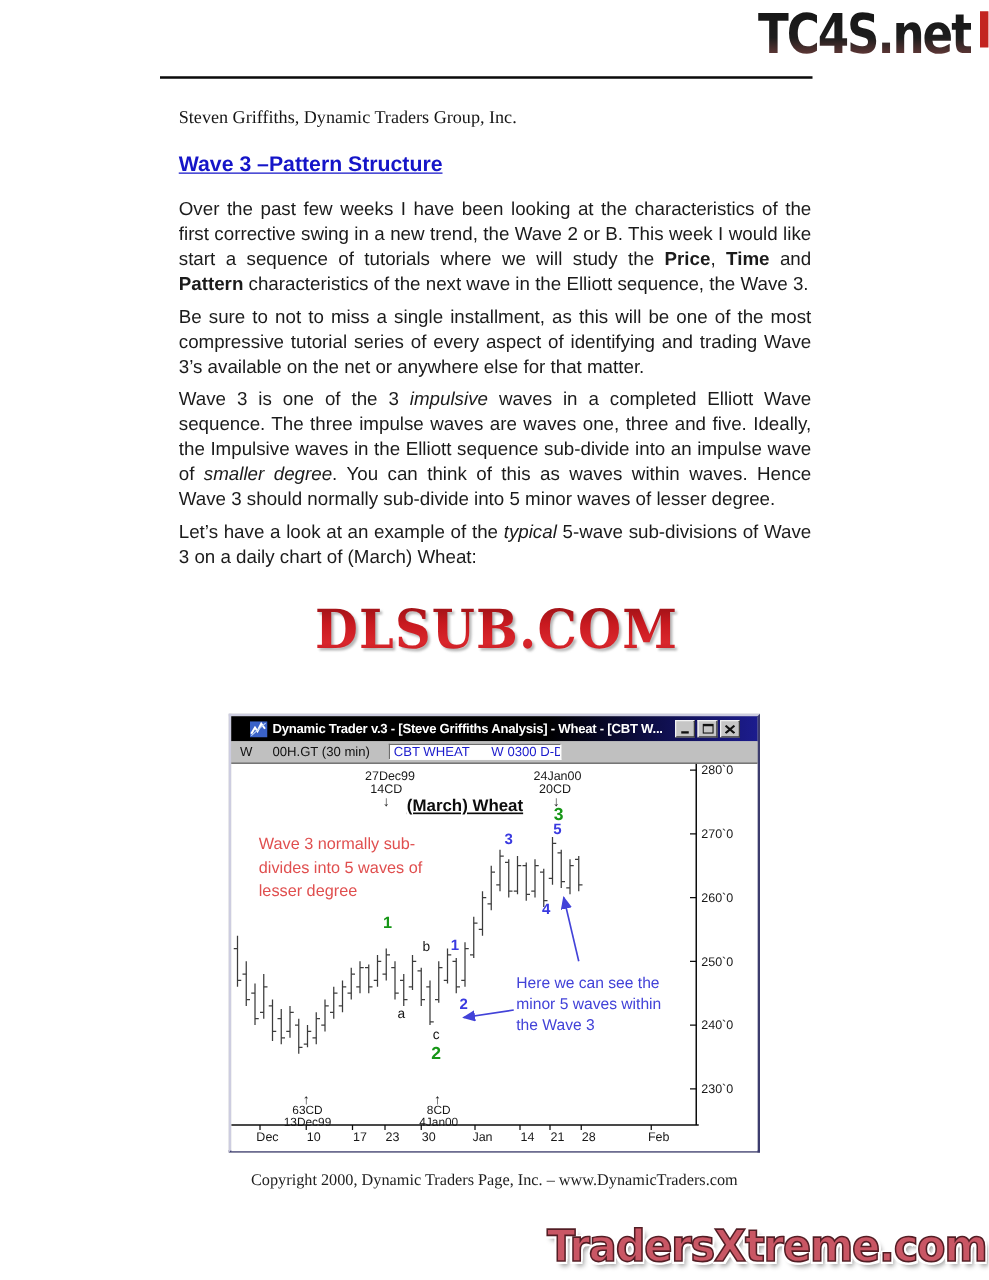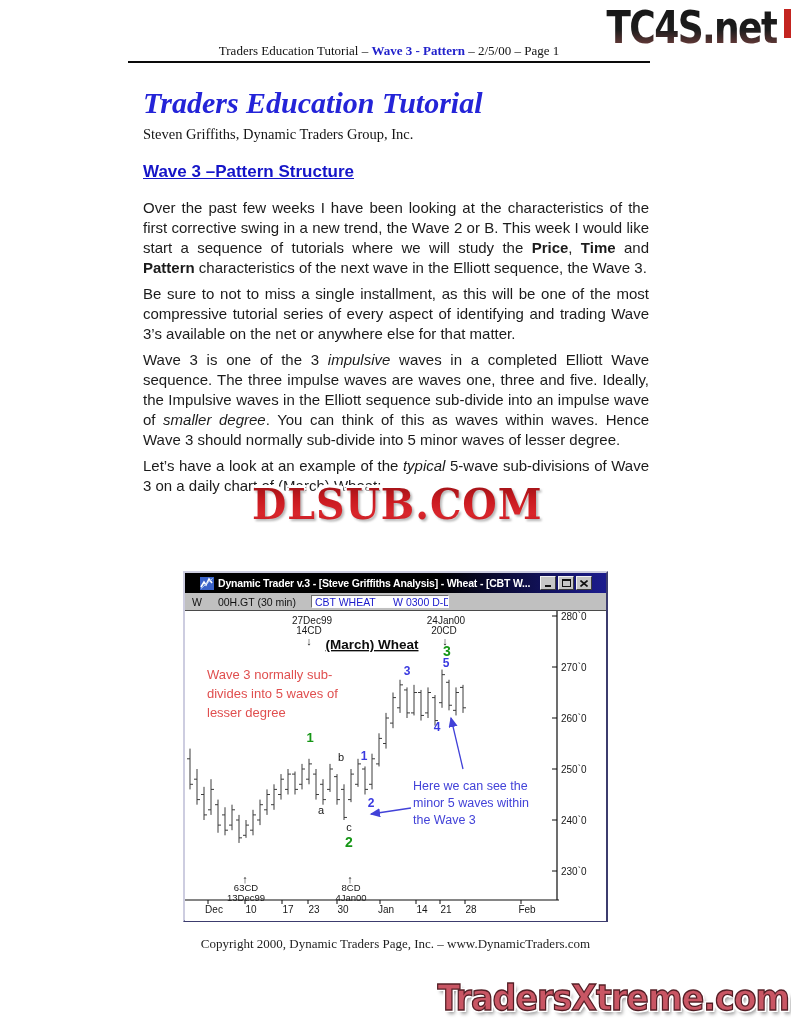--- a/index.html
+++ b/index.html
@@ -77,27 +77,23 @@
   .chartarea svg{display:block;}
 </style>
 </head>
 <body>
 
 <div id="page">
 
   <div class="tc4s">TC4S.net</div>
   <div class="tc4s-bar"></div>
 
-  <div class="pagehead">
-    <span>Traders Education Tutorial – </span><span class="hl">Wave 3 - Pattern</span><span> – 2/5/00 – Page 1</span>
-  </div>
   <div class="rule"></div>
 
   <div class="content">
-    <h1 class="doctitle">Traders Education Tutorial</h1>
     <div class="byline">Steven Griffiths, Dynamic Traders Group, Inc.</div>
     <h2 class="sechead">Wave 3 –Pattern Structure</h2>
     <p><span>Over the past few weeks I have been looking at the characteristics of the first corrective swing in a new trend, the Wave 2 or B. This week I would like start a sequence of tutorials where we will study the </span><span style="font-weight: bold;">Price</span><span>, </span><span style="font-weight: bold;">Time</span><span> and </span><span style="font-weight: bold;">Pattern</span><span> characteristics of the next wave in the Elliott sequence, the Wave 3.</span></p>
     <p><span>Be sure to not to miss a single installment, as this will be one of the most compressive tutorial series of every aspect of identifying and trading Wave 3’s available on the net or anywhere else for that matter.</span></p>
     <p><span>Wave 3 is one of the 3 </span><span style="font-style: italic;">impulsive</span><span> waves in a completed Elliott Wave sequence. The three impulse waves are waves one, three and five. Ideally, the Impulsive waves in the Elliott sequence sub-divide into an impulse wave of </span><span style="font-style: italic;">smaller degree</span><span>. You can think of this as waves within waves. Hence Wave 3 should normally sub-divide into 5 minor waves of lesser degree.</span></p>
     <p><span>Let’s have a look at an example of the </span><span style="font-style: italic;">typical</span><span> 5-wave sub-divisions of Wave 3 on a daily chart of (March) Wheat:</span></p>
   </div>
 
   <div class="dlsub-halo">DLSUB.COM</div>
   <div class="dlsub">DLSUB.COM</div>

